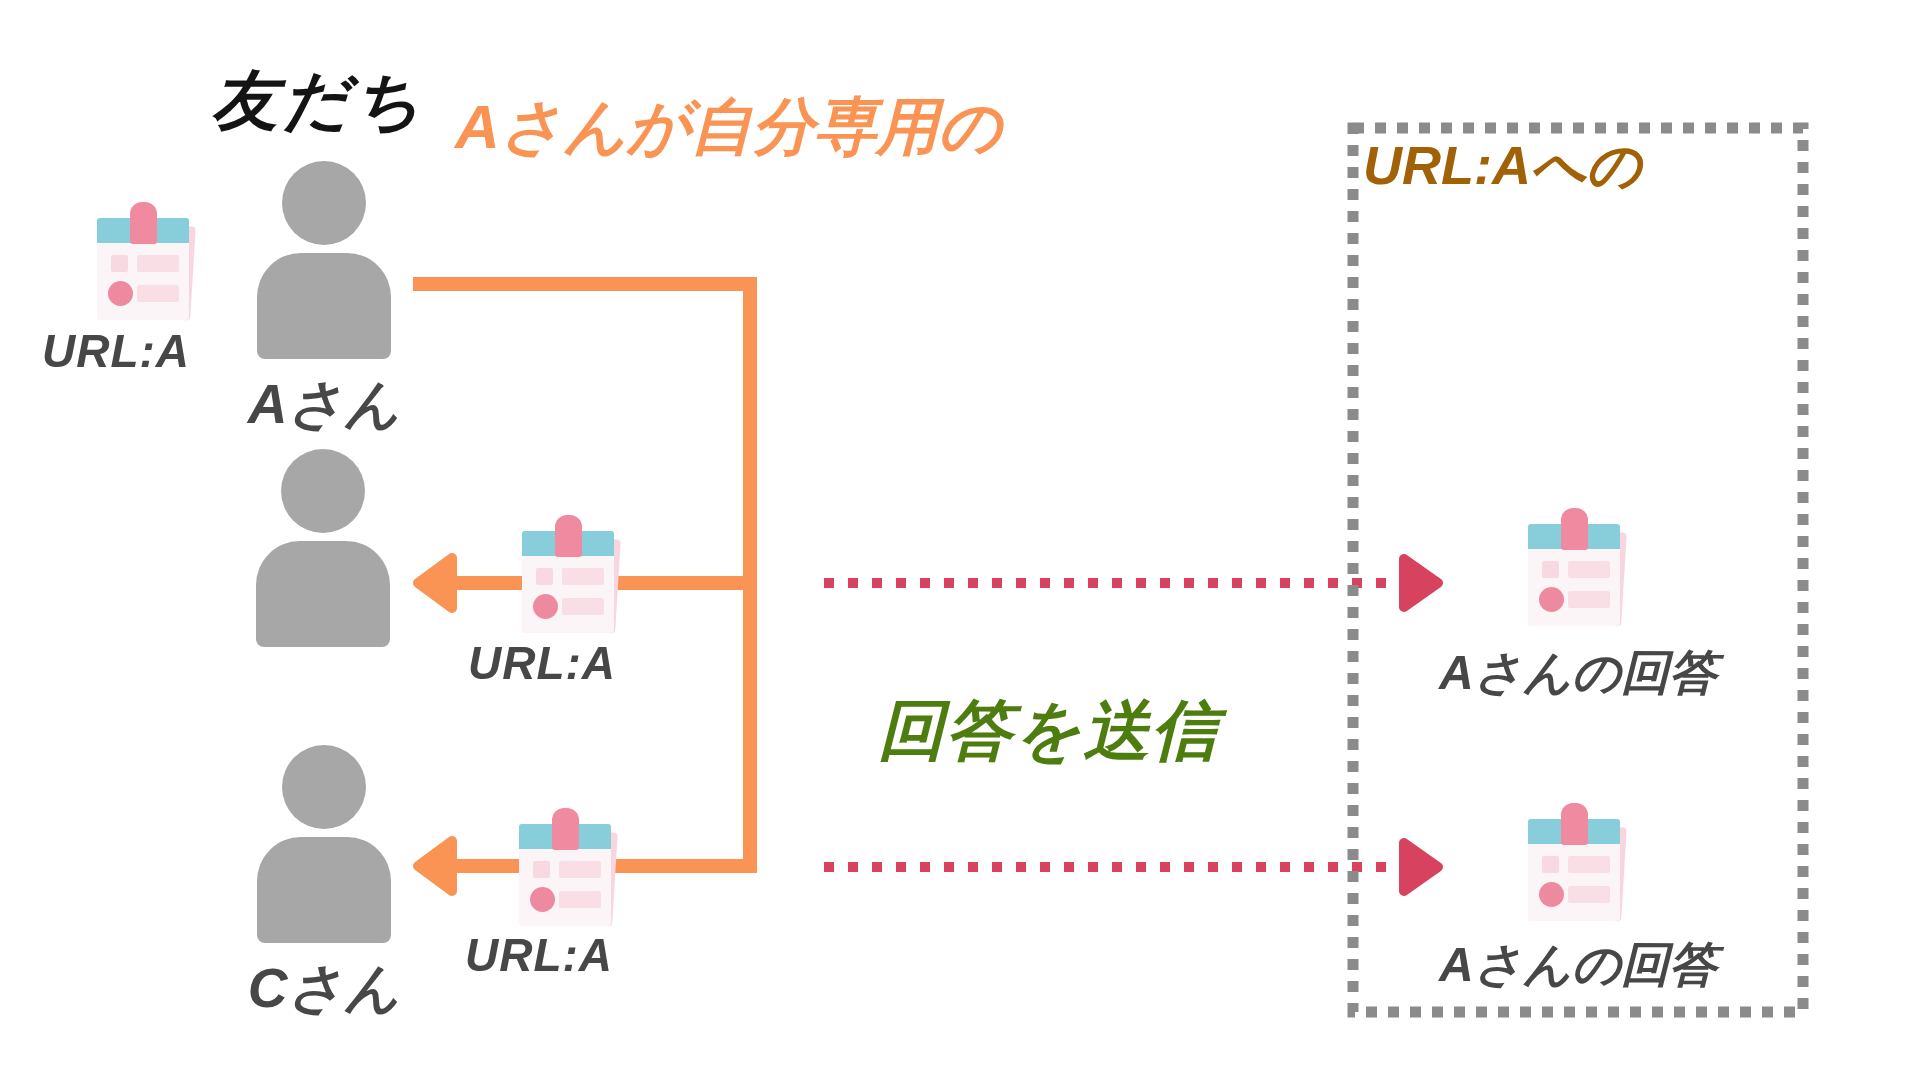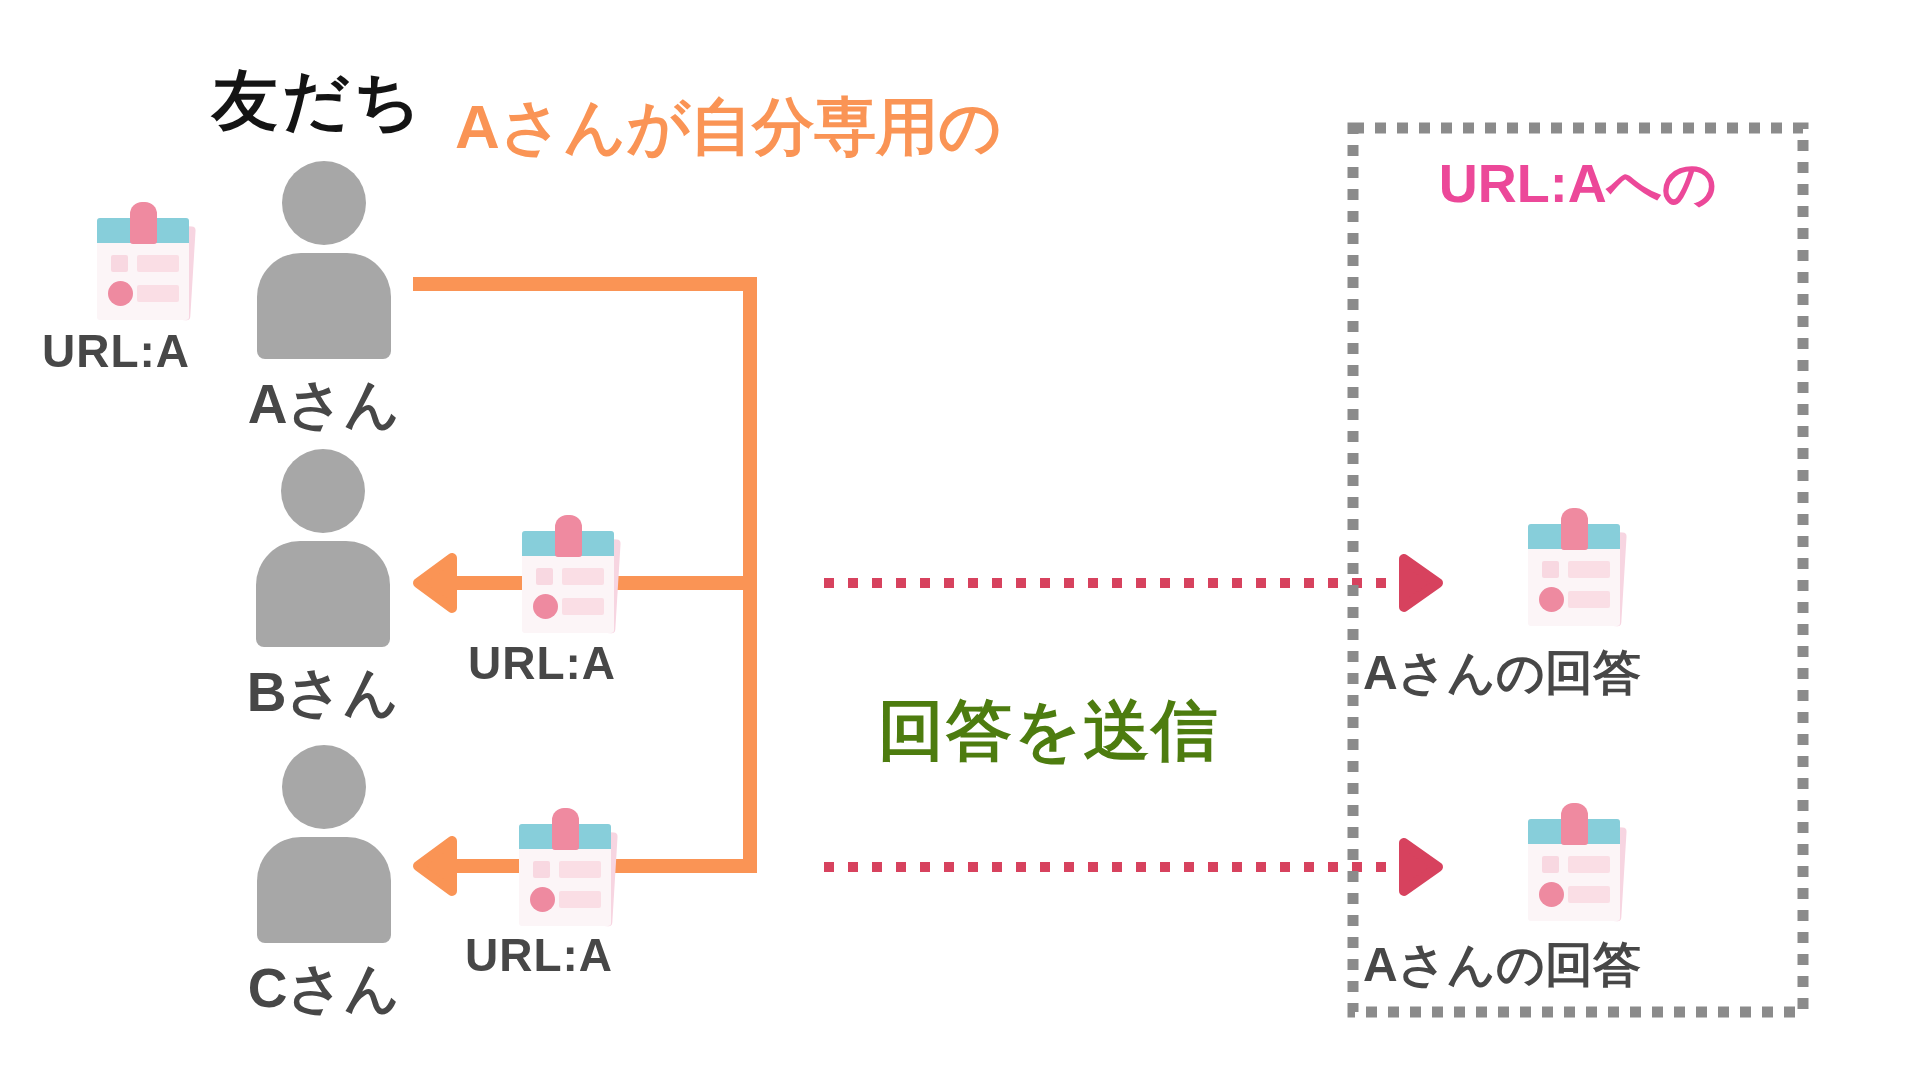--- a/index.html
+++ b/index.html
@@ -1,30 +1,30 @@
 <!DOCTYPE html>
 <html><head>
 <meta charset="utf-8">
 <style>
   html,body{margin:0;padding:0;background:#ffffff;}
   .canvas{
     position:relative;width:1920px;height:1080px;overflow:hidden;background:#ffffff;
-    font-family:"Liberation Sans","DejaVu Sans",sans-serif;font-weight:bold;
+    font-family:"Liberation Sans","DejaVu Sans",sans-serif;font-weight:bold;font-style:italic;
   }
   .abs{position:absolute;}
   .layer{left:0;top:0;pointer-events:none;}
 
   
   .friends-title{left:212px;top:56px;font-size:66px;color:#141414;letter-spacing:4px;white-space:nowrap;}
   .share-note{left:455px;top:78px;font-size:62px;line-height:98px;color:#FA9455;white-space:nowrap;}
   .send-label{left:878px;top:686px;font-size:66px;color:#4d7c0f;letter-spacing:2px;white-space:nowrap;}
   .person-label{width:220px;text-align:center;font-size:55px;color:#474747;white-space:nowrap;}
   .url-tag{width:220px;text-align:left;font-size:46px;color:#474747;letter-spacing:1px;white-space:nowrap;}
-  .box-title{left:1363px;top:142px;width:430px;text-align:center;font-size:54px;line-height:83px;color:#ec4899;white-space:nowrap;}
-  .answer-label{left:1363px;width:430px;text-align:left;font-size:48px;color:#474747;white-space:nowrap;}
+  .box-title{left:1363px;top:124px;width:430px;font-size:54px;line-height:83px;color:#a16207;white-space:nowrap;}
+  .answer-label{left:1363px;width:430px;text-align:center;font-size:48px;color:#474747;white-space:nowrap;}
 
   
   .person{width:134px;}
   .p-head{width:84px;height:84px;border-radius:50%;margin:0 auto;background:#A7A7A7;}
   .p-body{margin-top:8px;width:134px;height:106px;background:#A7A7A7;border-radius:44px 44px 8px 8px;}
 
   
   .form-icon{width:100px;height:122px;}
   .form-icon>div{position:absolute;}
   .fi-back{left:12px;top:24px;width:84px;height:94px;background:#F7D5E1;border-radius:4px;transform:rotate(3.5deg);}
@@ -70,21 +70,20 @@
   <div class="abs person" style="left:257px;top:161px;">
     <div class="p-head"></div>
     <div class="p-body"></div>
   </div>
   <div class="abs person-label" style="left:214px;top:368px;">Aさん</div>
 
   <div class="abs person" style="left:256px;top:449px;">
     <div class="p-head"></div>
     <div class="p-body"></div>
   </div>
-  <div class="abs person-label" style="left:213px;top:656px;">Bさん</div>
 
   <div class="abs person" style="left:257px;top:745px;">
     <div class="p-head"></div>
     <div class="p-body"></div>
   </div>
   <div class="abs person-label" style="left:214px;top:952px;">Cさん</div>
 
   <div class="abs form-icon" style="left:97px;top:200px;">
     <div class="fi-back"></div>
       <div class="fi-page"></div>

